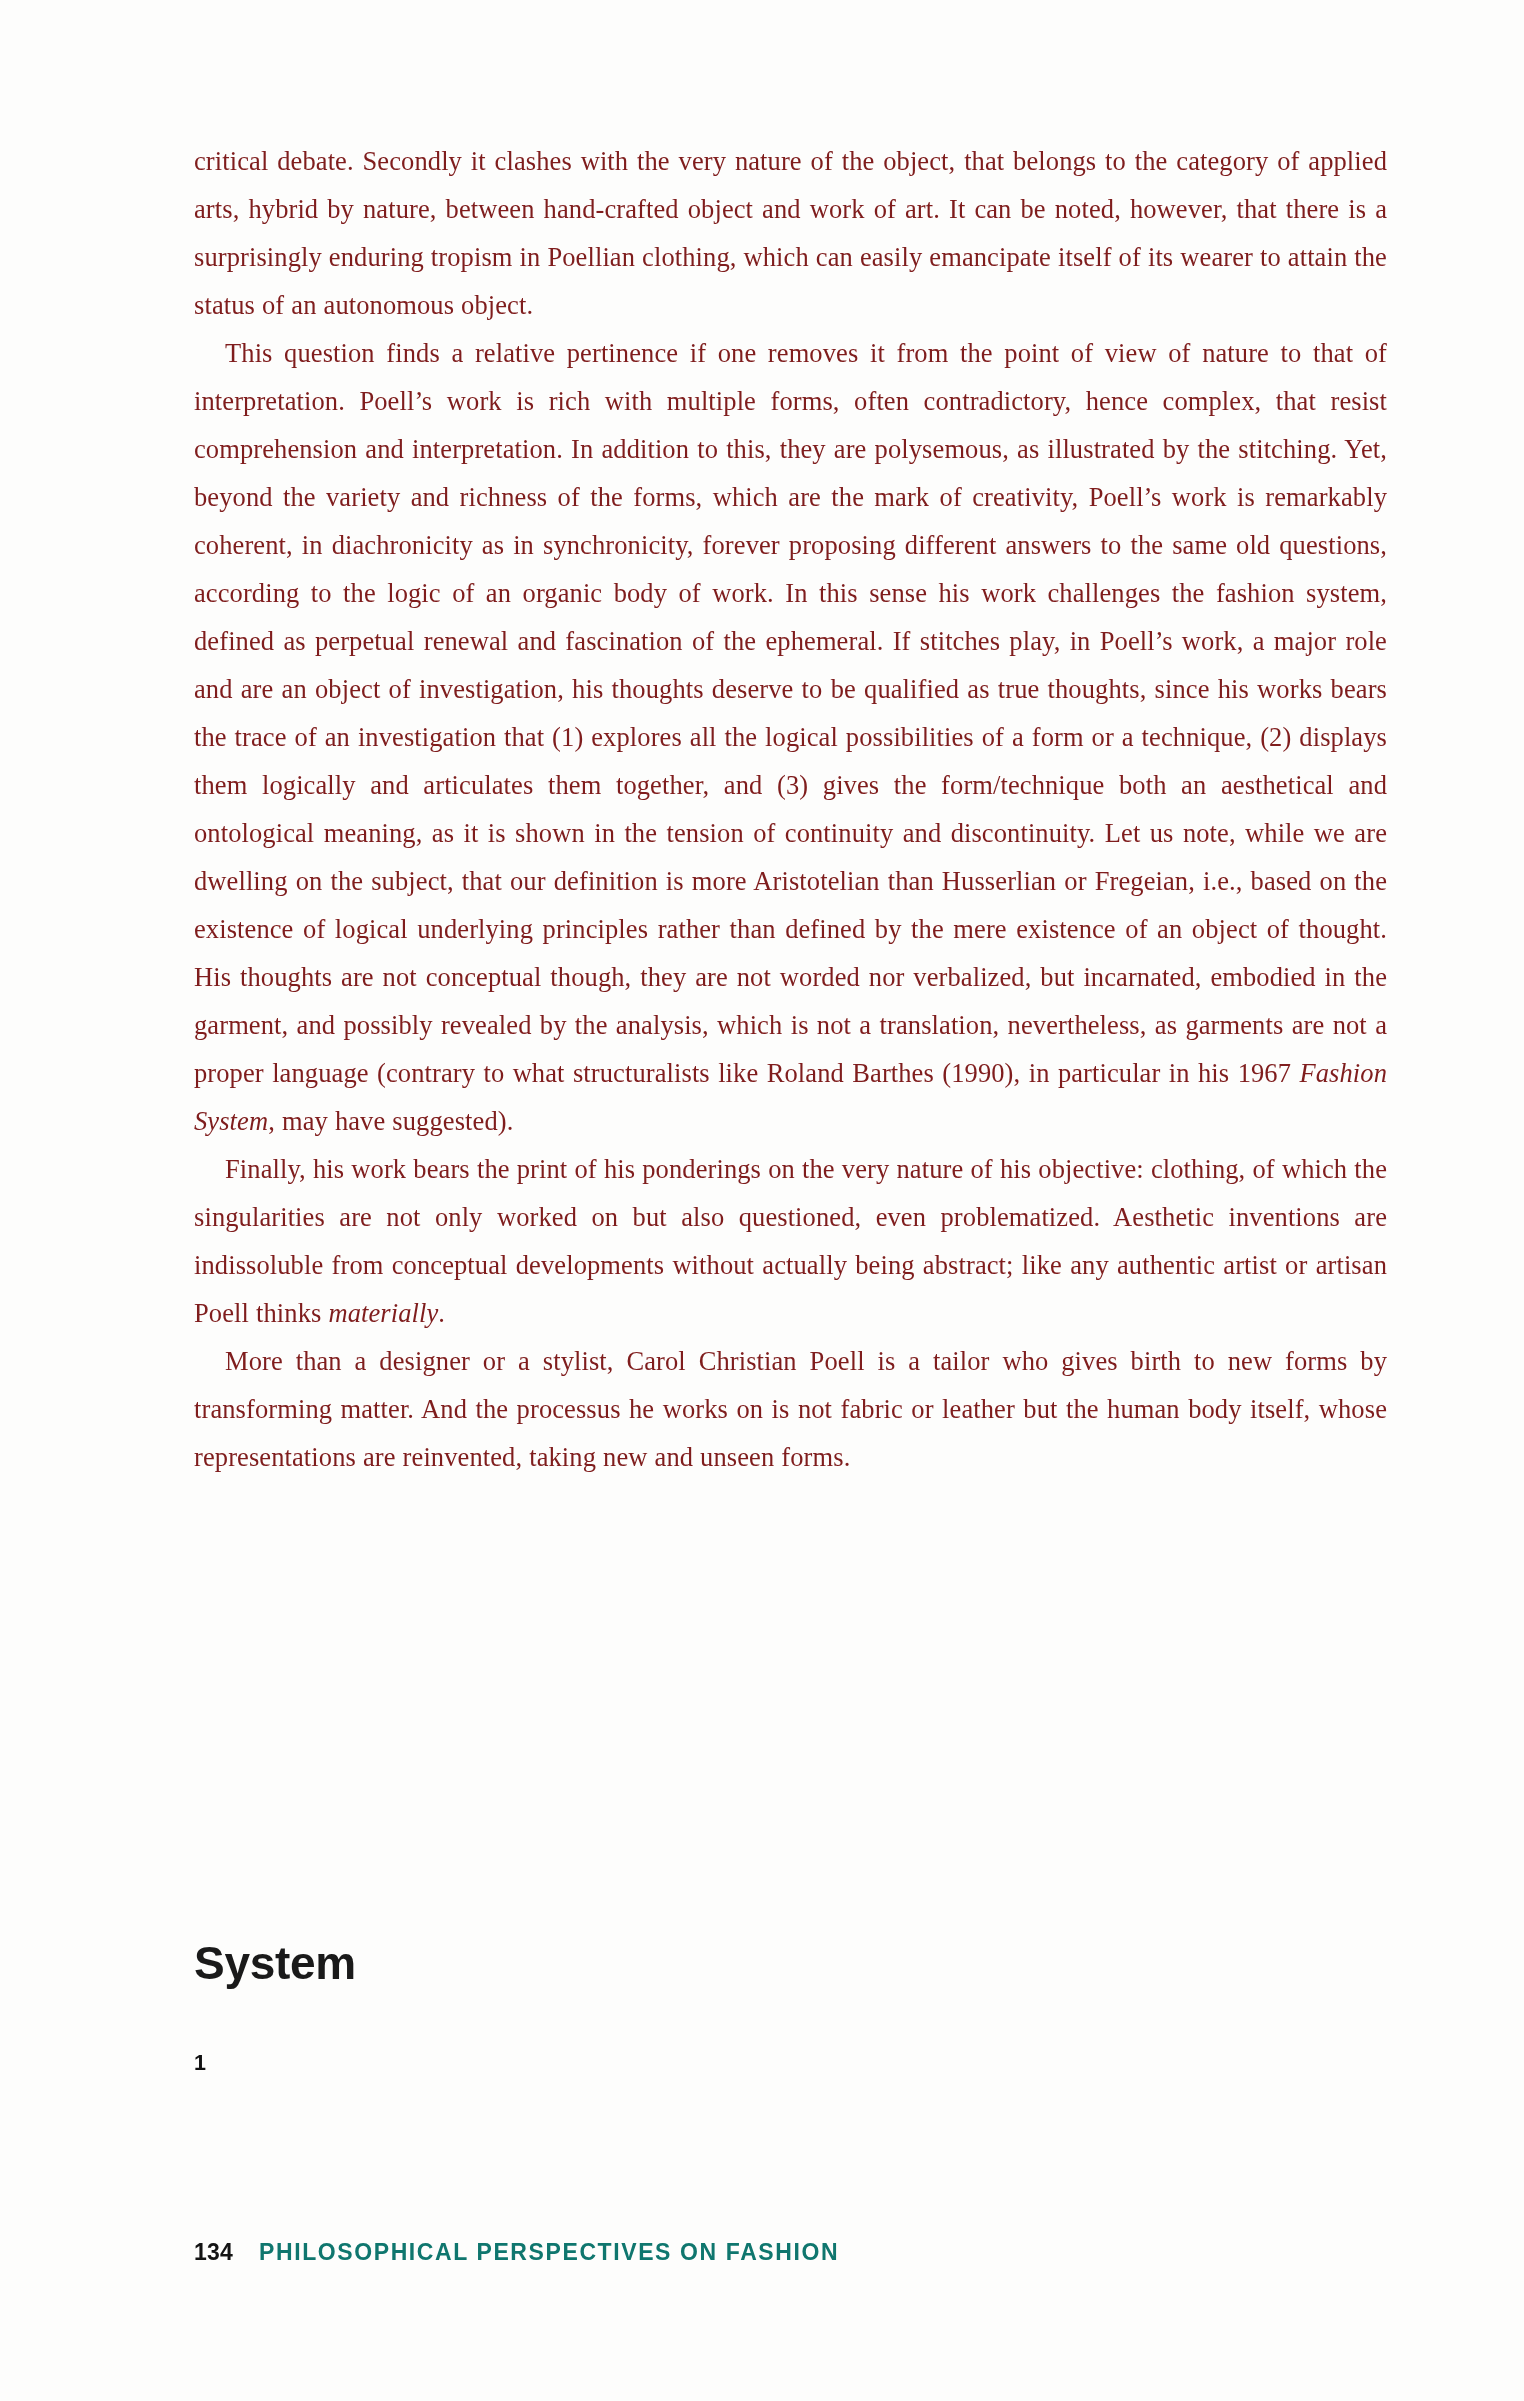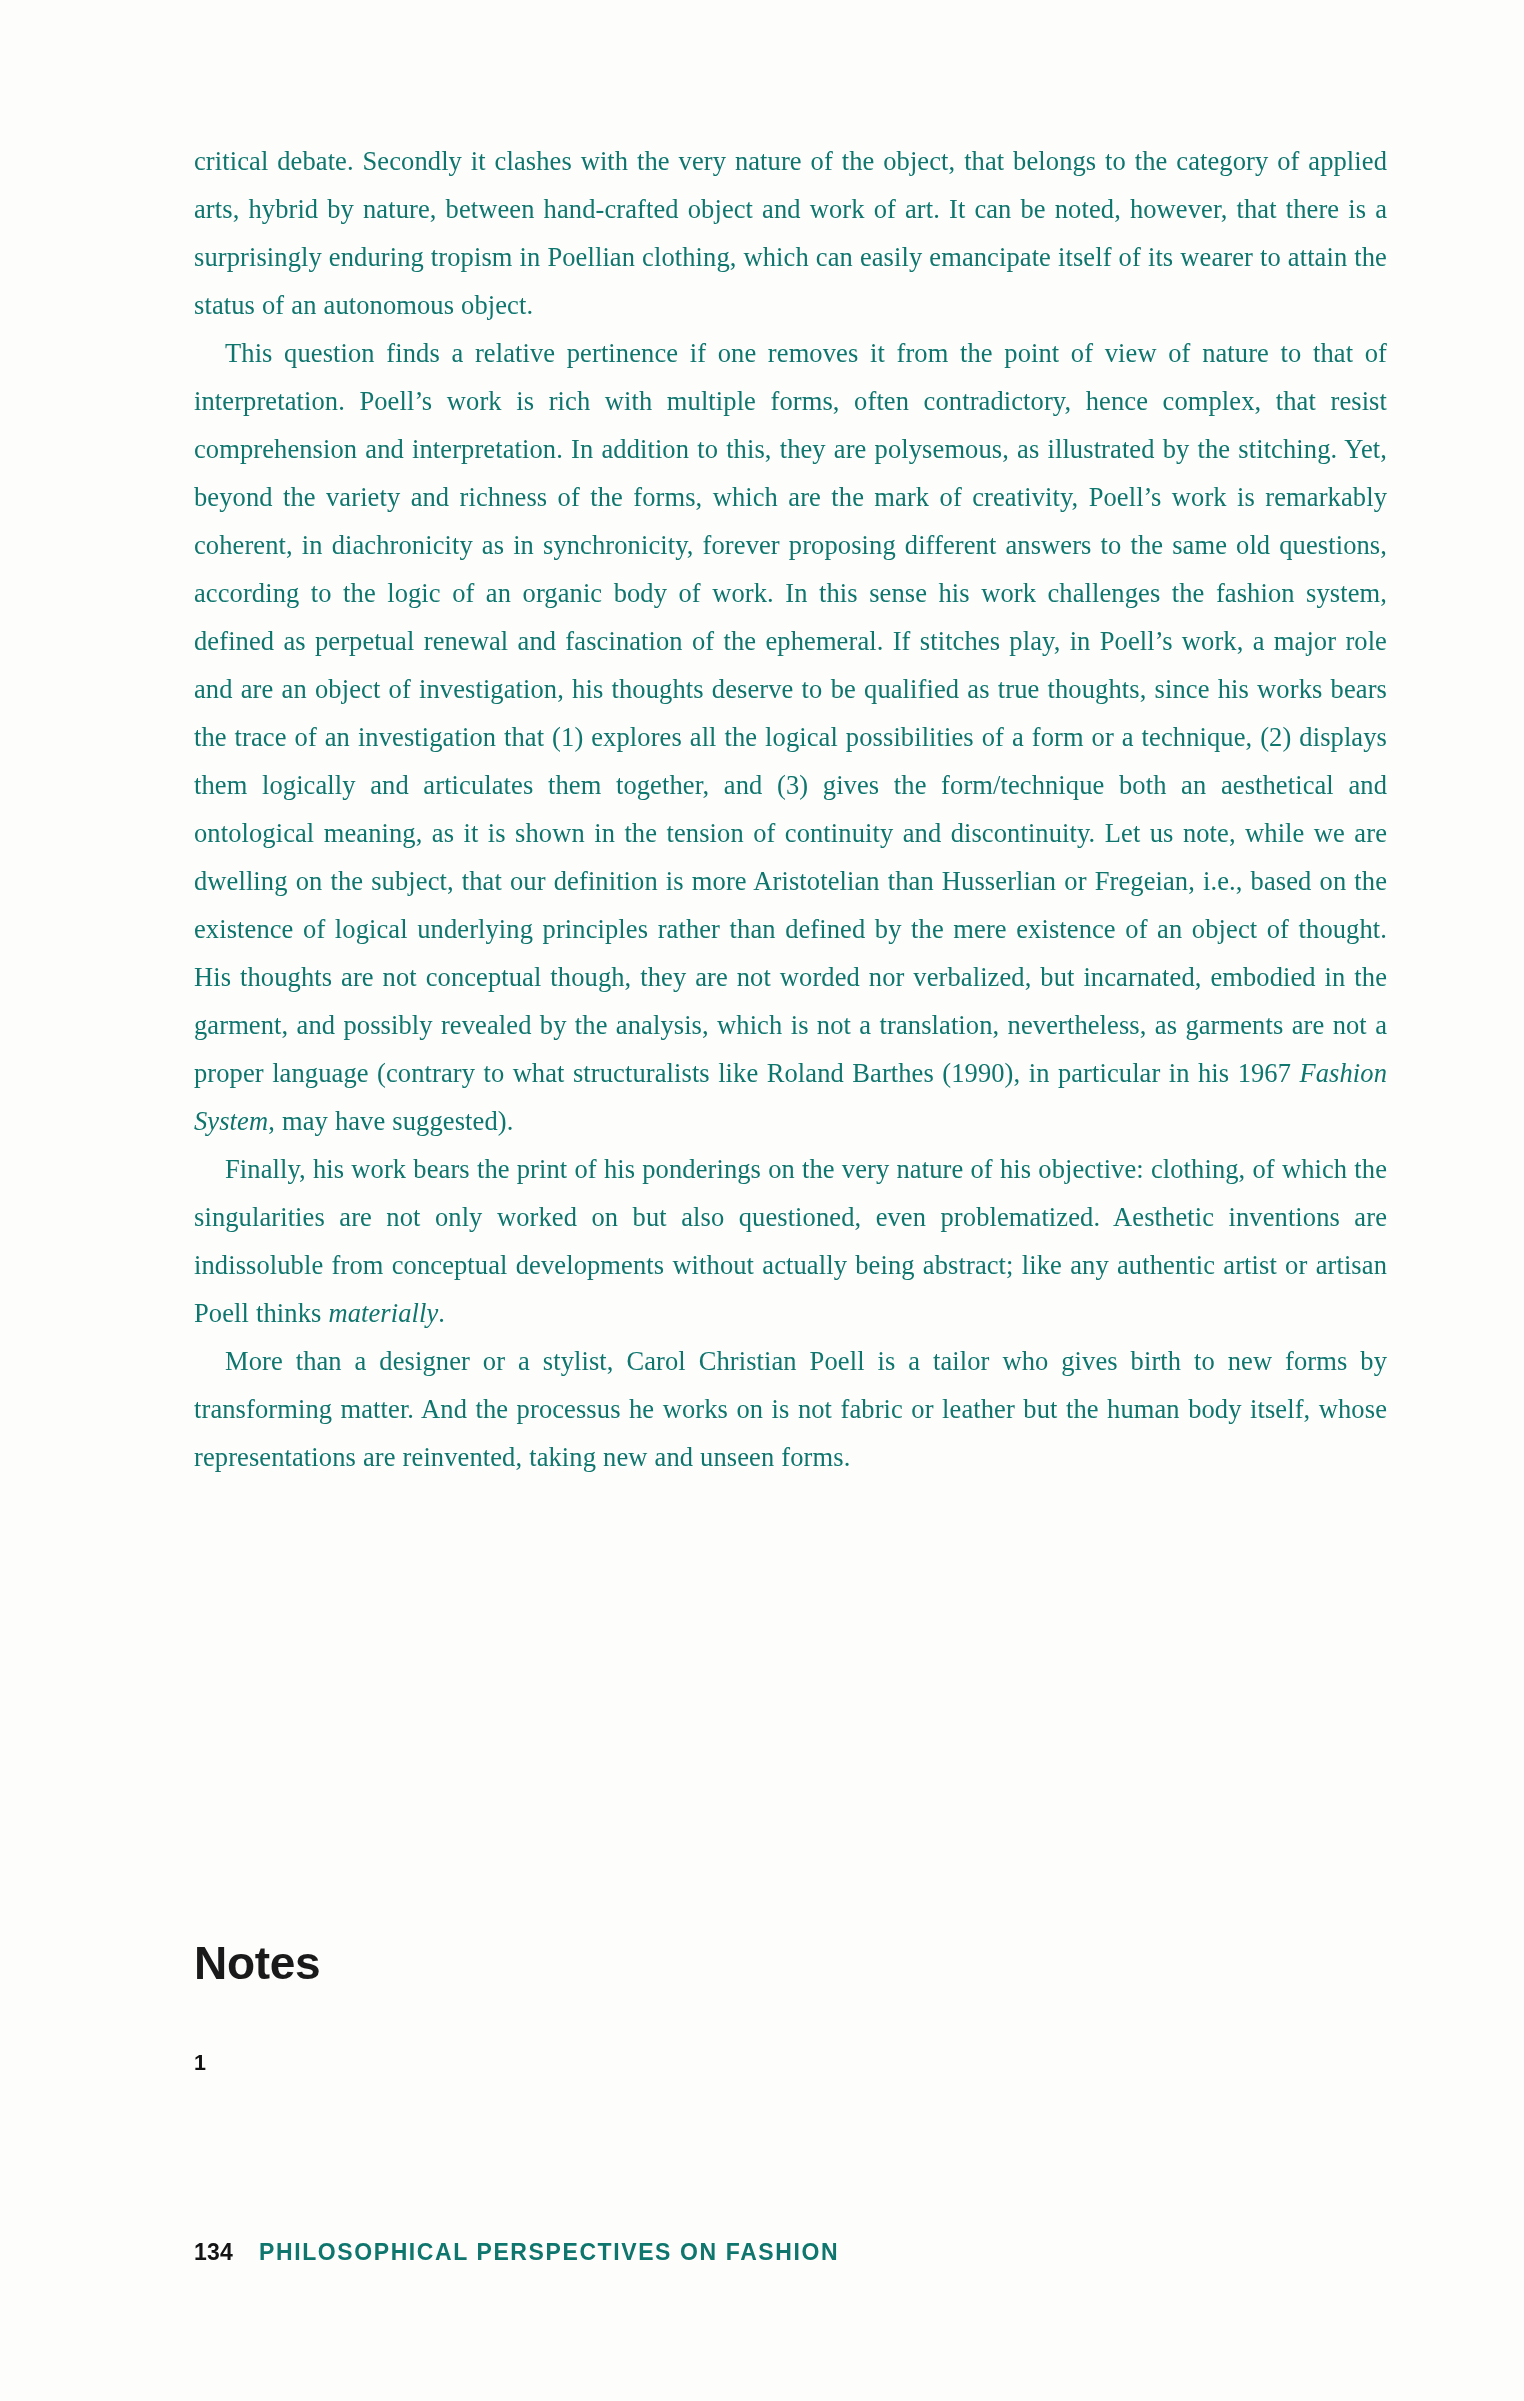--- a/index.html
+++ b/index.html
@@ -32,21 +32,21 @@
     width: 1193px;
   }
 
   p.body-par {
     margin: 0;
     font-size: 26.5px;
     line-height: 48px;
     text-align: justify;
     text-justify: inter-word;
     letter-spacing: 0.1px;
-    color: #0f766e;
+    color: #7f1d1d;
     word-spacing: 0.3px;
   }
   p.body-par.indent {
     text-indent: 31px;
     font-family: Liberation Serif, serif;
   }
   p.body-par em {
     font-style: italic;
   }
 
@@ -125,21 +125,21 @@
     <p class="body-par">critical debate. Secondly it clashes with the very nature of the object, that belongs to the category of applied arts, hybrid by nature, between hand-crafted object and work of art. It can be noted, however, that there is a surprisingly enduring tropism in Poellian clothing, which can easily emancipate itself of its wearer to attain the status of an autonomous object.</p>
 
     <p class="body-par indent"><span>This question finds a relative pertinence if one removes it from the point of view of nature to that of interpretation. Poell’s work is rich with multiple forms, often contradictory, hence complex, that resist comprehension and interpretation. In addition to this, they are polysemous, as illustrated by the stitching. Yet, beyond the variety and richness of the forms, which are the mark of creativity, Poell’s work is remarkably coherent, in diachronicity as in synchronicity, forever proposing different answers to the same old questions, according to the logic of an organic body of work. In this sense his work challenges the fashion system, defined as perpetual renewal and fascination of the ephemeral. If stitches play, in Poell’s work, a major role and are an object of investigation, his thoughts deserve to be qualified as true thoughts, since his works bears the trace of an investigation that (1) explores all the logical possibilities of a form or a technique, (2) displays them logically and articulates them together, and (3) gives the form/technique both an aesthetical and ontological meaning, as it is shown in the tension of continuity and discontinuity. Let us note, while we are dwelling on the subject, that our definition is more Aristotelian than Husserlian or Fregeian, i.e., based on the existence of logical underlying principles rather than defined by the mere existence of an object of thought. His thoughts are not conceptual though, they are not worded nor verbalized, but incarnated, embodied in the garment, and possibly revealed by the analysis, which is not a translation, nevertheless, as garments are not a proper language (contrary to what structuralists like Roland Barthes (1990), in particular in his 1967 </span><em>Fashion System</em><span>, may have suggested).</span></p>
 
     <p class="body-par indent"><span>Finally, his work bears the print of his ponderings on the very nature of his objective: clothing, of which the singularities are not only worked on but also questioned, even problematized. Aesthetic inventions are indissoluble from conceptual developments without actually being abstract; like any authentic artist or artisan Poell thinks </span><em>materially</em><span>.</span></p>
 
     <p class="body-par indent">More than a designer or a stylist, Carol Christian Poell is a tailor who gives birth to new forms by transforming matter. And the processus he works on is not fabric or leather but the human body itself, whose representations are reinvented, taking new and unseen forms.</p>
 
   </div>
 
-  <h2 class="notes-heading">Notes</h2>
+  <h2 class="notes-heading">System</h2>
 
   <div class="notes-list">
     <div class="note-item">
       <span class="note-num">1</span>
     </div>
   </div>
 
   <div class="page-footer">
     <span class="folio">134</span>
     <span class="running-head">PHILOSOPHICAL PERSPECTIVES ON FASHION</span>

